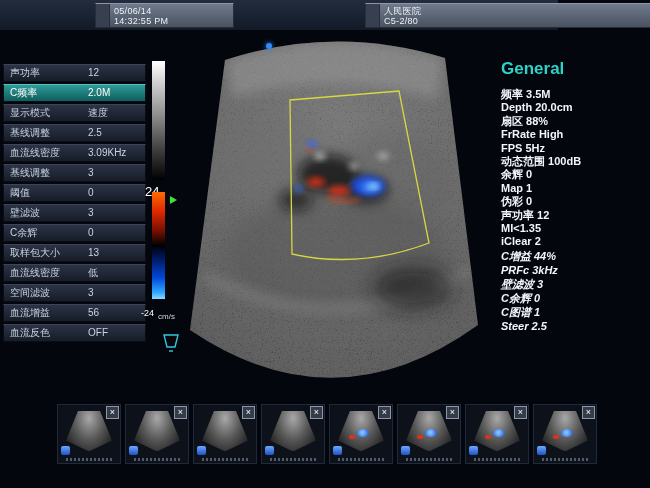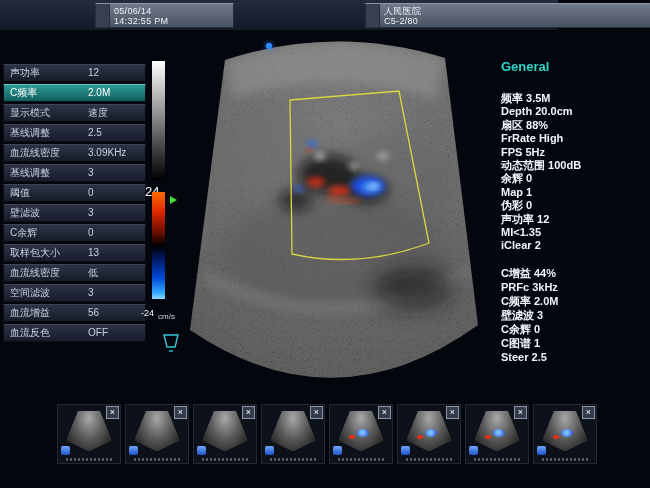--- a/index.html
+++ b/index.html
@@ -44,23 +44,23 @@
   .probe-mark{position:absolute;left:158px;top:330px;}
 
   
   .fan-wrap{position:absolute;left:178px;top:38px;width:316px;height:348px;}
   .cursor-dot{position:absolute;left:266px;top:43px;width:6px;height:6px;border-radius:50%;
            background:#2e8cff;box-shadow:0 0 5px #2e8cff;}
 
   
   .rpanel{position:absolute;left:501px;top:59px;width:148px;color:#f2f6fc;
           font-size:11px;font-weight:bold;}
-  .rheader{color:#2bd4c6;font-size:13px;margin-bottom:18px;}
+  .rheader{color:#2bd4c6;font-size:17px;margin-bottom:9px;}
   .rg1 .rline{height:13.4px;line-height:13.4px;white-space:nowrap;}
-  .rg2{margin-top:13px;}
+  .rg2{font-style:italic;}
   .rg2 .rline{height:14px;line-height:14px;white-space:nowrap;}
 
   
   .filmstrip{position:absolute;left:0;top:400px;width:650px;height:72px;}
   .thumb{position:absolute;top:4px;width:62px;height:58px;background:#0d1119;
          border:1px solid #20283a;cursor:pointer;}
   .t0{left:57px}.t1{left:125px}.t2{left:193px}.t3{left:261px}
   .t4{left:329px}.t5{left:397px}.t6{left:465px}.t7{left:533px}
   .thumb-fan{position:absolute;left:8px;top:6px;width:46px;height:40px;
          background:radial-gradient(ellipse at 50% 18%,#a8a8a8,#5a5a5a 45%,#1c1c1c 90%);
@@ -239,21 +239,20 @@
       <div class="rline">余辉 0</div>
       <div class="rline">Map 1</div>
       <div class="rline">伪彩 0</div>
       <div class="rline">声功率 12</div>
       <div class="rline">MI&lt;1.35</div>
       <div class="rline">iClear 2</div>
     </div>
     <div class="rg2">
       <div class="rline">C增益 44%</div>
       <div class="rline">PRFc 3kHz</div>
-      <div class="rline">C频率 2.0M</div>
       <div class="rline">壁滤波 3</div>
       <div class="rline">C余辉 0</div>
       <div class="rline">C图谱 1</div>
       <div class="rline">Steer 2.5</div>
     </div>
   </div>
 
   <div class="filmstrip">
 
     <div class="thumb t0">

